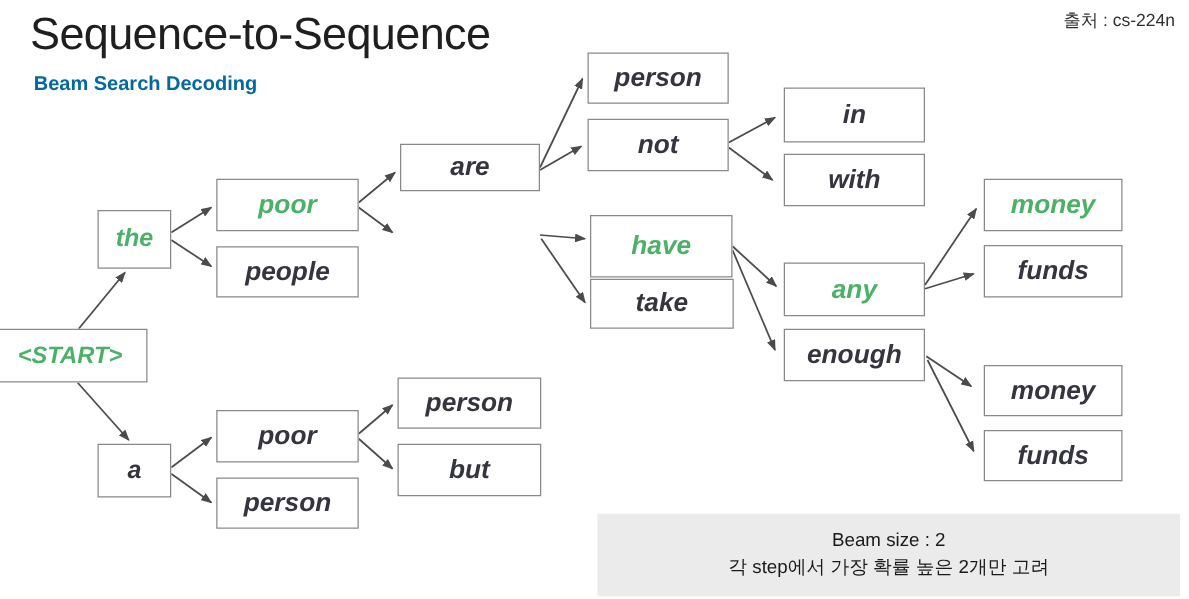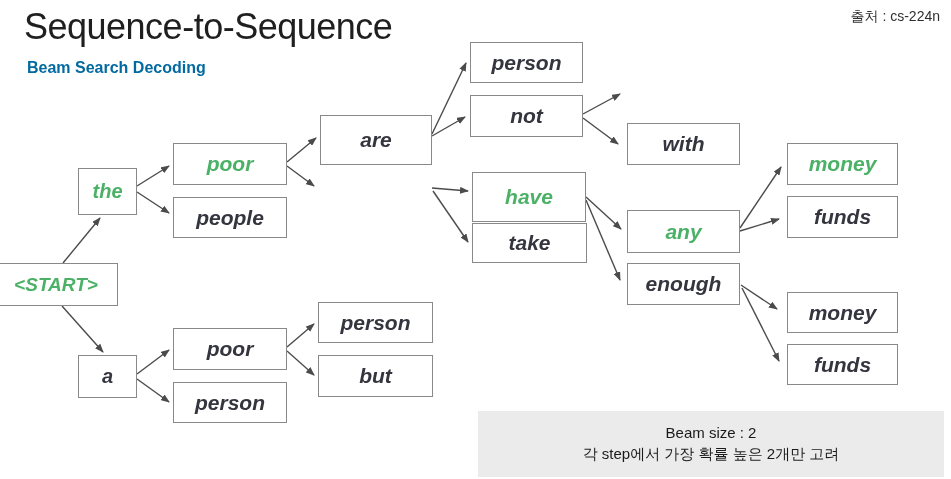--- a/index.html
+++ b/index.html
@@ -84,30 +84,31 @@
       <line x1="137" y1="379" x2="169" y2="402" stroke="#4b4b4b" stroke-width="1.4" marker-end="url(#arw)"></line>
       <line x1="287" y1="347" x2="314" y2="324" stroke="#4b4b4b" stroke-width="1.4" marker-end="url(#arw)"></line>
       <line x1="287" y1="351" x2="314" y2="375" stroke="#4b4b4b" stroke-width="1.4" marker-end="url(#arw)"></line>
     </svg>
 
   <div id="tree">
       <div class="node" style="left: -6px; top: 263px; width: 124px; height: 43px; font-size: 19px; color: rgb(75, 177, 102);">&lt;START&gt;</div>
       <div class="node" style="left: 78px; top: 168px; width: 59px; height: 47px; font-size: 20px; color: rgb(75, 177, 102);">the</div>
       <div class="node" style="left: 173px; top: 143px; width: 114px; height: 42px; font-size: 21px; color: rgb(75, 177, 102);">poor</div>
       <div class="node" style="left: 173px; top: 197px; width: 114px; height: 41px; font-size: 21px; color: rgb(53, 53, 63);">people</div>
-      <div class="node" style="left: 320px; top: 115px; width: 112px; height: 50px; font-size: 21px; color: rgb(53, 53, 63);">are</div>
+      <div class="node" style="left: 320px; top: 115px; width: 112px; height: 38px; font-size: 21px; color: rgb(53, 53, 63);">are</div>
       <div class="node" style="left: 78px; top: 355px; width: 59px; height: 43px; font-size: 20px; color: rgb(53, 53, 63);">a</div>
       <div class="node" style="left: 173px; top: 328px; width: 114px; height: 42px; font-size: 21px; color: rgb(53, 53, 63);">poor</div>
       <div class="node" style="left: 173px; top: 382px; width: 114px; height: 41px; font-size: 21px; color: rgb(53, 53, 63);">person</div>
       <div class="node" style="left: 318px; top: 302px; width: 115px; height: 41px; font-size: 21px; color: rgb(53, 53, 63);">person</div>
       <div class="node" style="left: 318px; top: 355px; width: 115px; height: 42px; font-size: 21px; color: rgb(53, 53, 63);">but</div>
       <div class="node" style="left: 470px; top: 42px; width: 113px; height: 41px; font-size: 21px; color: rgb(53, 53, 63);">person</div>
       <div class="node" style="left: 470px; top: 95px; width: 113px; height: 42px; font-size: 21px; color: rgb(53, 53, 63);">not</div>
       <div class="node" style="left: 472px; top: 172px; width: 114px; height: 50px; font-size: 21px; color: rgb(75, 177, 102);">have</div>
       <div class="node" style="left: 472px; top: 223px; width: 115px; height: 40px; font-size: 21px; color: rgb(53, 53, 63);">take</div>
+      <div class="node" style="left: 627px; top: 70px; width: 113px; height: 44px; font-size: 21px; color: rgb(53, 53, 63);">in</div>
       <div class="node" style="left: 627px; top: 123px; width: 113px; height: 42px; font-size: 21px; color: rgb(53, 53, 63);">with</div>
       <div class="node" style="left: 627px; top: 210px; width: 113px; height: 43px; font-size: 21px; color: rgb(75, 177, 102);">any</div>
       <div class="node" style="left: 627px; top: 263px; width: 113px; height: 42px; font-size: 21px; color: rgb(53, 53, 63);">enough</div>
       <div class="node" style="left: 787px; top: 143px; width: 111px; height: 42px; font-size: 21px; color: rgb(75, 177, 102);">money</div>
       <div class="node" style="left: 787px; top: 196px; width: 111px; height: 42px; font-size: 21px; color: rgb(53, 53, 63);">funds</div>
       <div class="node" style="left: 787px; top: 292px; width: 111px; height: 41px; font-size: 21px; color: rgb(53, 53, 63);">money</div>
       <div class="node" style="left: 787px; top: 344px; width: 111px; height: 41px; font-size: 21px; color: rgb(53, 53, 63);">funds</div>
     </div>
 
   <div class="note">

